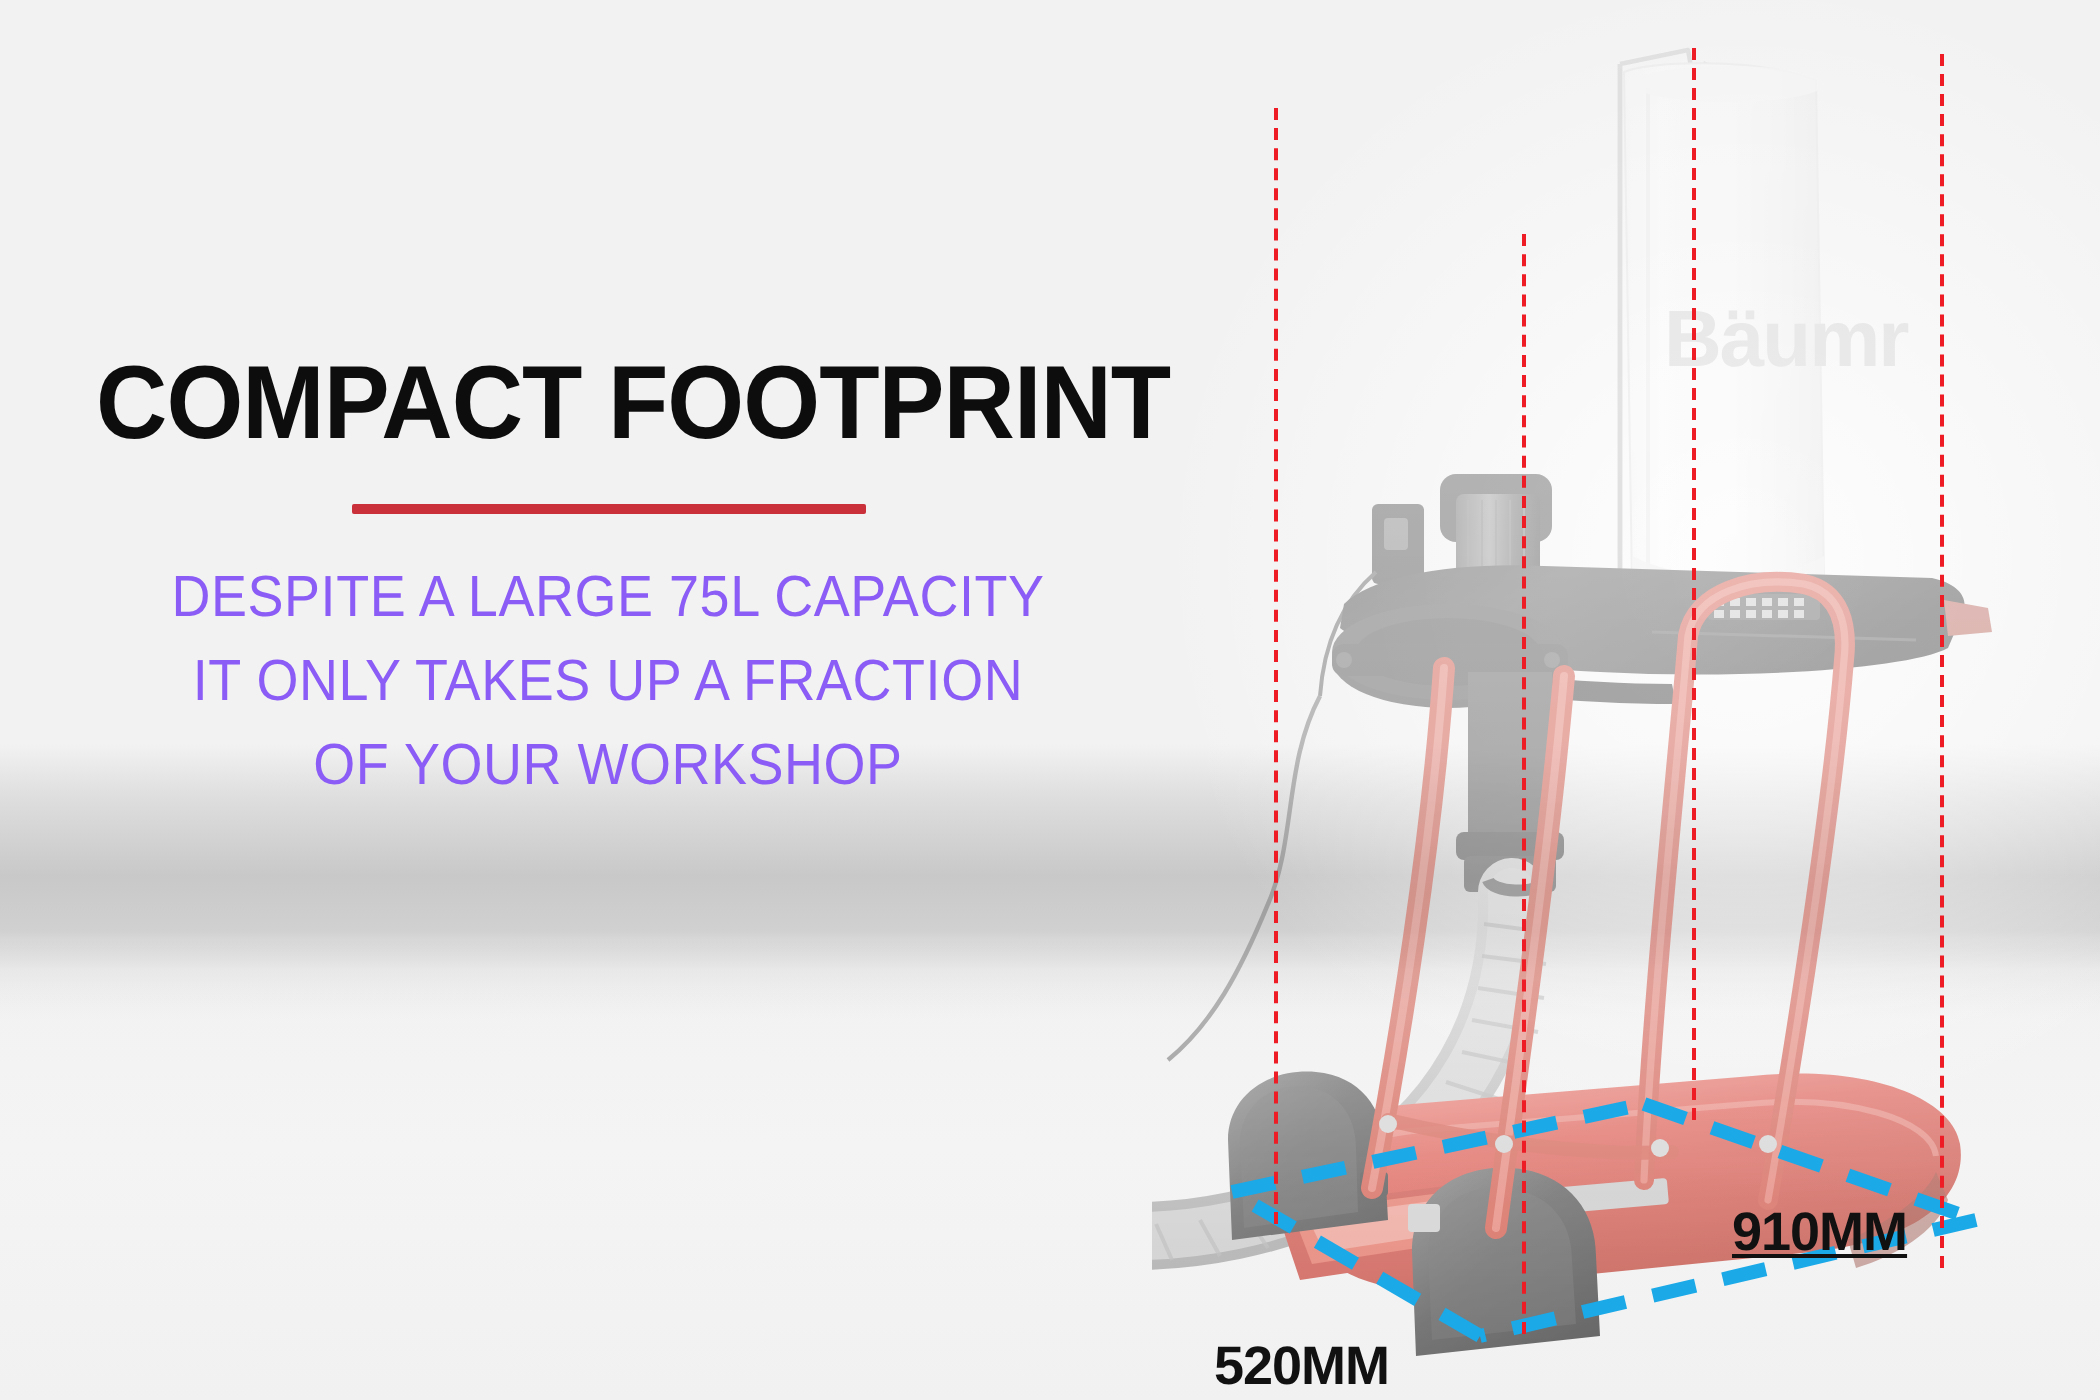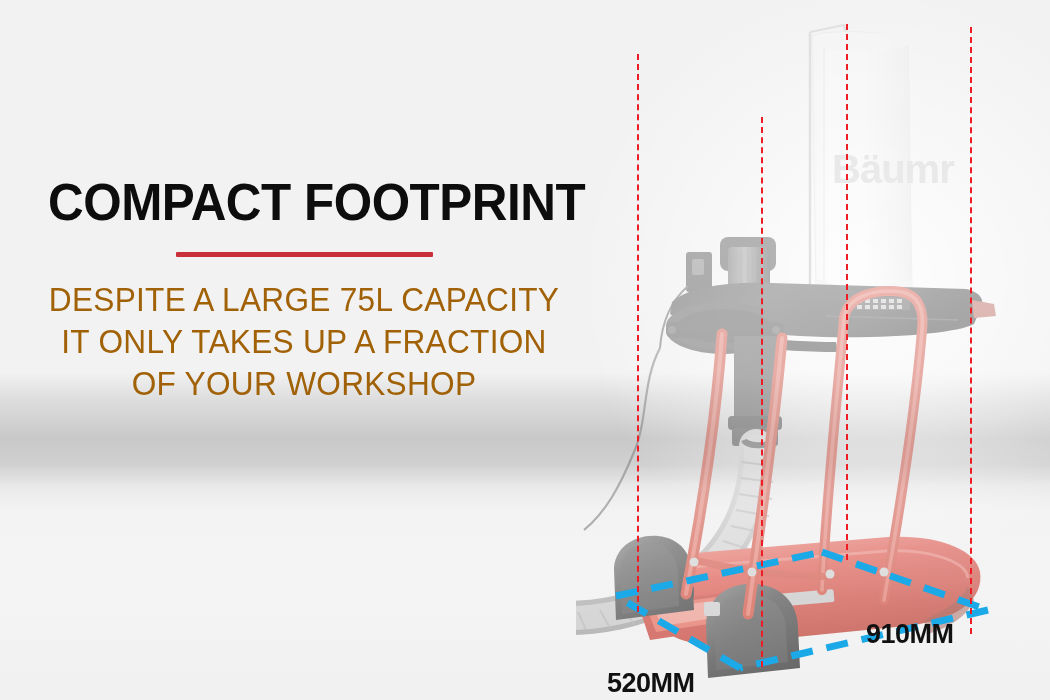--- a/index.html
+++ b/index.html
@@ -44,40 +44,40 @@
     font-family:"Liberation Sans Narrow","Liberation Sans",sans-serif;
     transform:scaleX(.95);transform-origin:left center;
     white-space:nowrap;
   }
   .rule{
     position:absolute;left:176px;top:252px;width:257px;height:5px;
     background:#c9303a;border-radius:1px;
   }
   .subcopy{
     position:absolute;left:0px;top:278px;width:608px;
-    text-align:center;color:#a16207;
-    font-size:34px;line-height:42px;font-weight:300;
+    text-align:center;color:#8b5cf6;
+    font-size:29px;line-height:42px;font-weight:300;
     letter-spacing:0.3px;
     font-family:"Liberation Sans","DejaVu Sans",sans-serif;
   }
   .subcopy span{display:block;transform:scaleX(.93);}
 
   
   .product{position:absolute;left:576px;top:0;width:450px;height:700px;}
   .product svg{display:block;}
 
   
   .mlabel{
     position:absolute;font-weight:bold;color:#111;
     font-size:27px;letter-spacing:-0.5px;
     font-family:"Liberation Sans","DejaVu Sans",sans-serif;
     white-space:nowrap;
   }
   #lab-520{left:607px;top:668px;}
-  #lab-910{left:866px;top:619px;}
+  #lab-910{left:866px;top:601px;text-decoration:underline;}
 
   
   .vline{position:absolute;width:0;border-left:2.6px dashed #ee1c24;}
 </style>
 </head>
 <body>
 
 <div id="stage">
 
   <div class="bg-base"></div>

